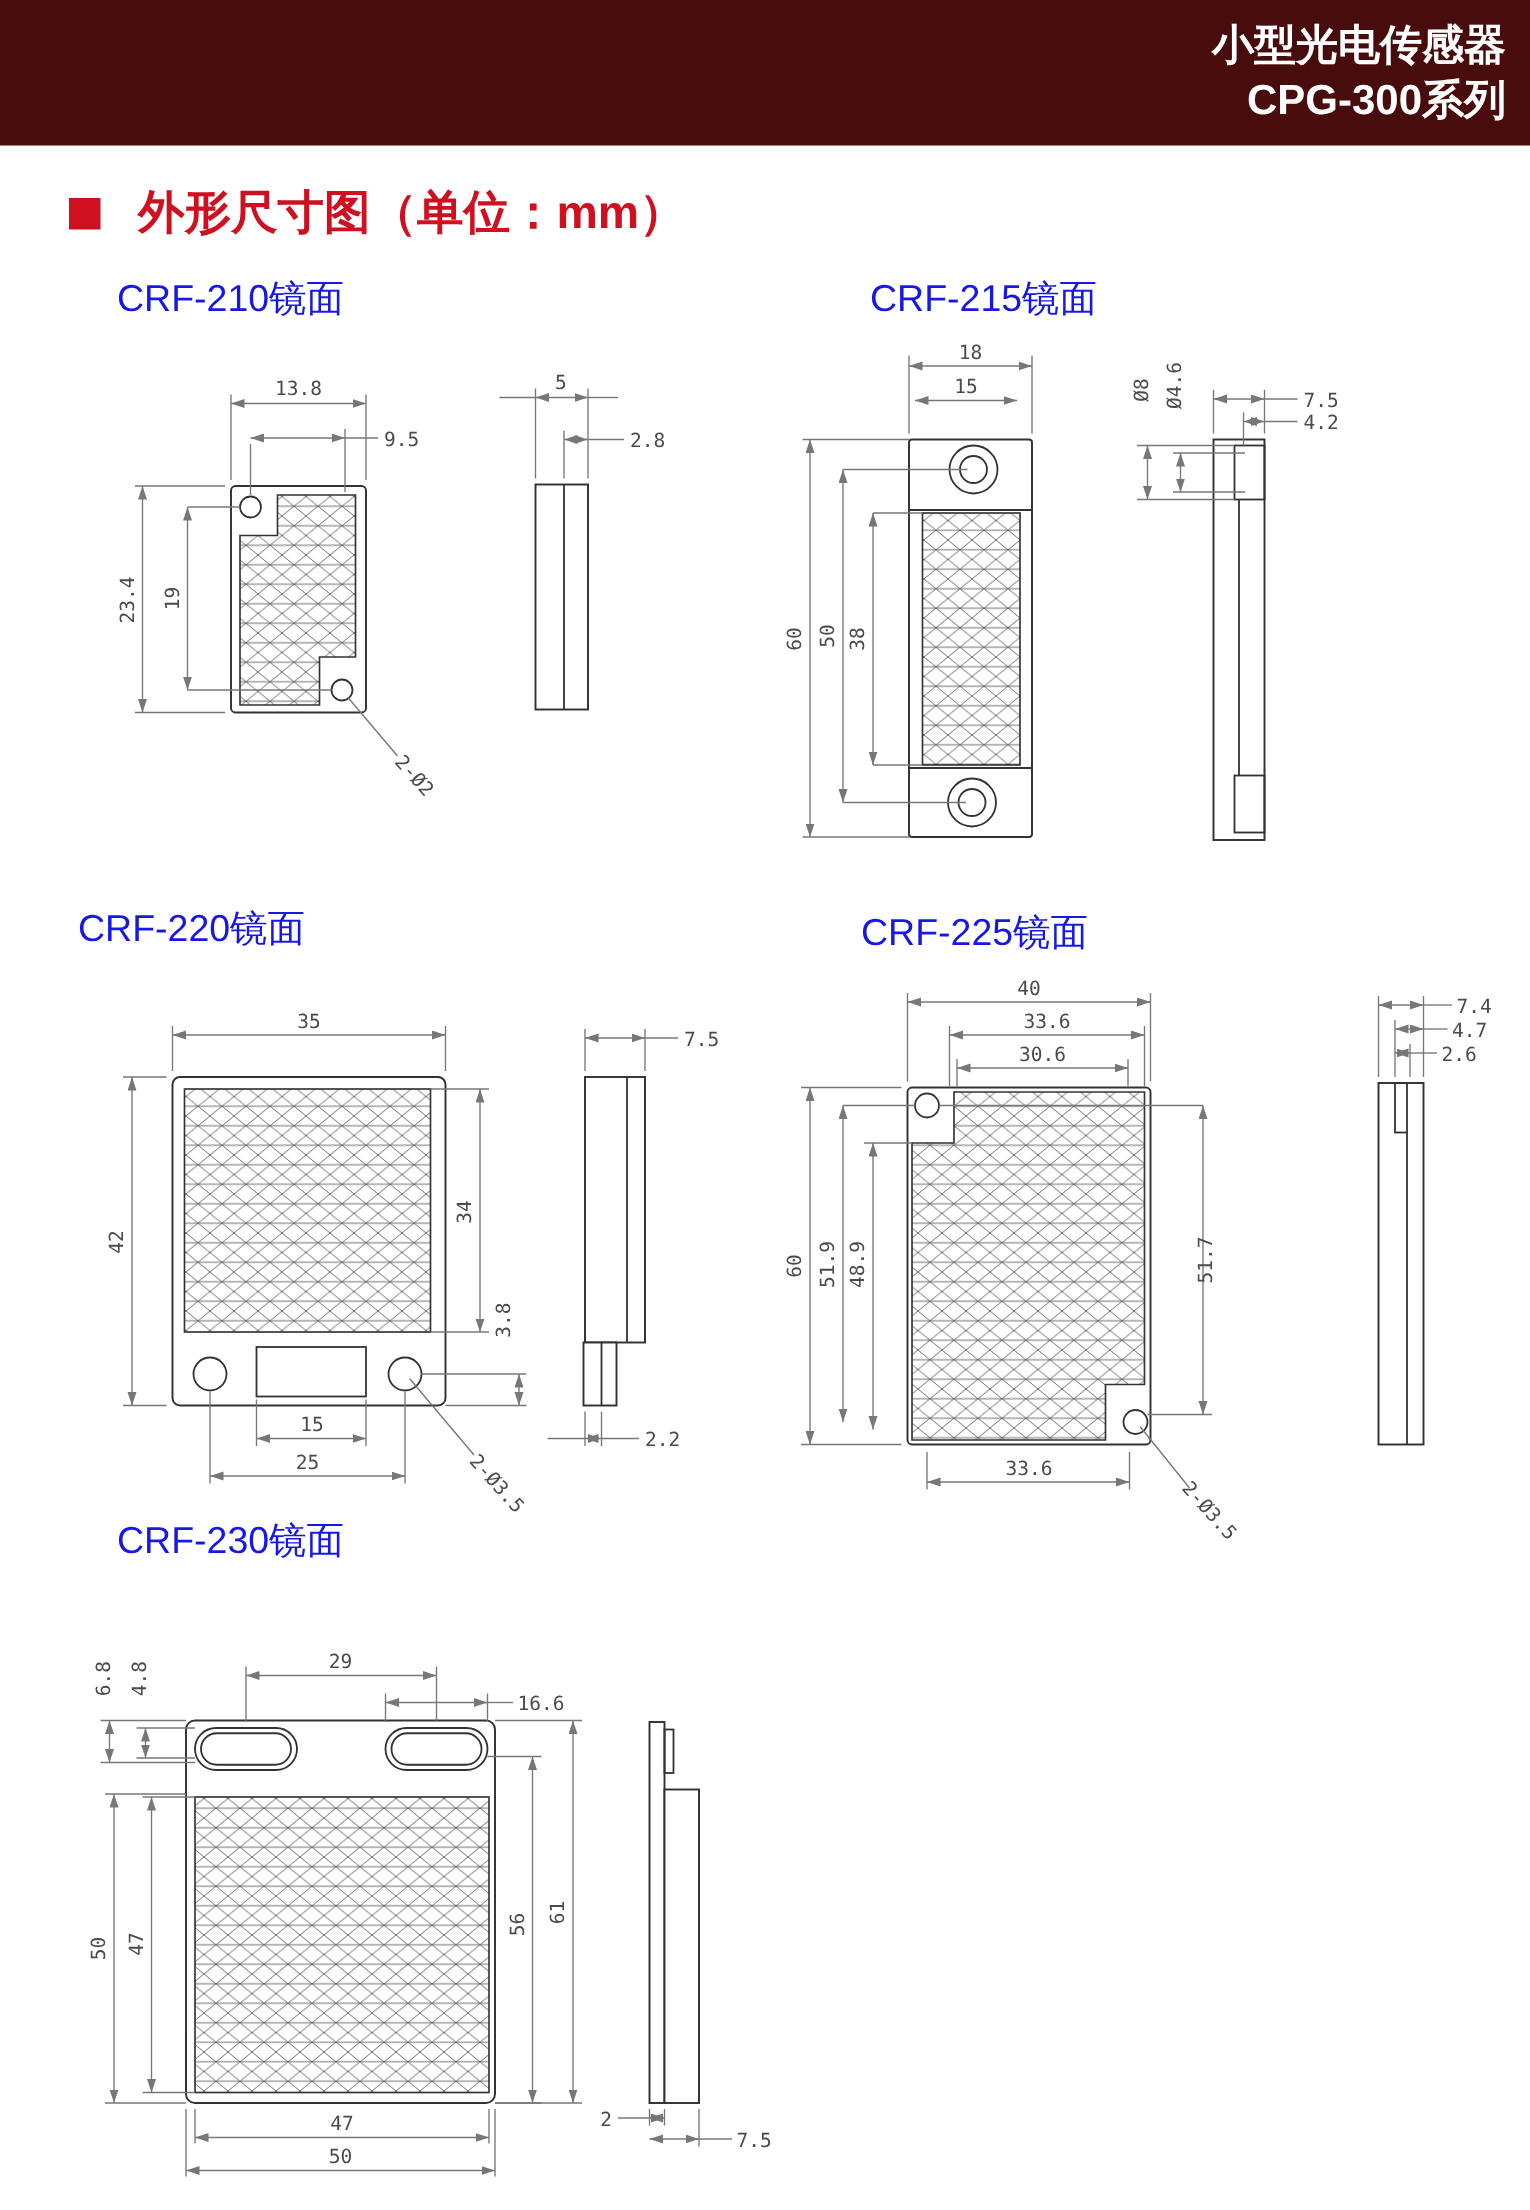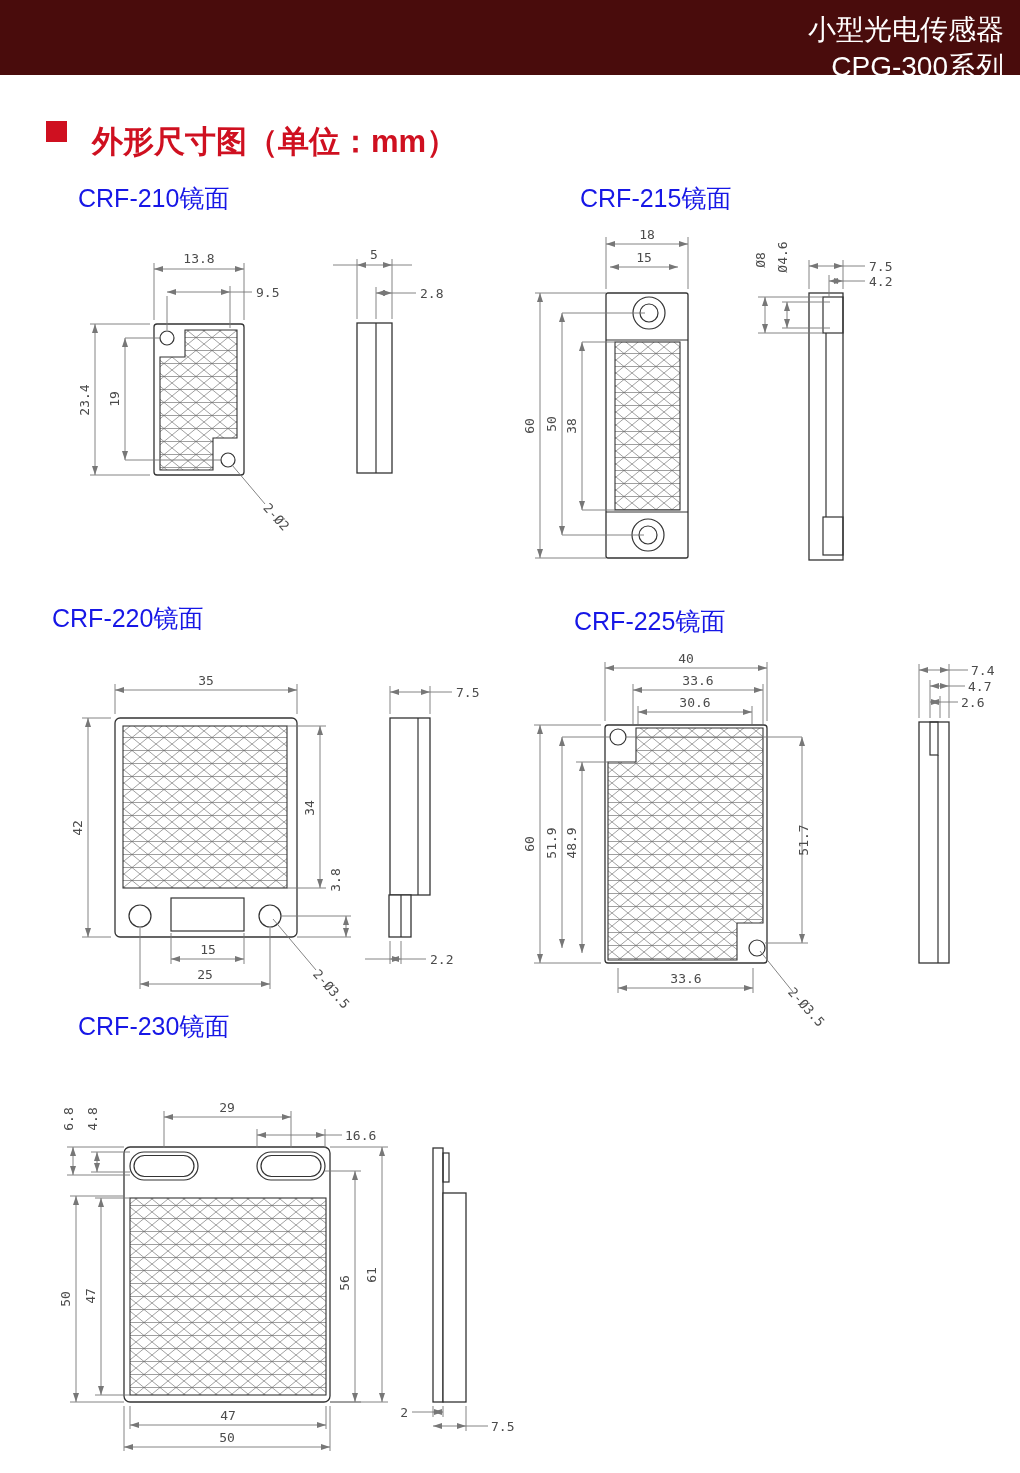--- a/index.html
+++ b/index.html
@@ -3,24 +3,24 @@
 <meta charset="utf-8">
 <style>
   :root{
     --header-bg:#490c0c; --header-fg:#ffffff; --title-red:#cf1020;
     --model-blue:#1717e6; --draw-line:#333333; --dim-line:#777777; --dim-text:#4b4b4b;
   }
   *{margin:0;padding:0;box-sizing:border-box}
   html,body{background:#ffffff}
   body{font-family:"Liberation Sans",sans-serif}
   .page{position:relative;width:1020px;height:1473px;background:#fff;overflow:hidden}
-  .header{position:absolute;left:0;top:0;width:1020px;height:75px;background:var(--header-bg);
+  .header{position:absolute;left:0;top:0;width:1020px;height:97px;background:var(--header-bg);
           color:var(--header-fg);text-align:right;padding:11px 16px 0 0;
-          font-weight:normal;font-size:28px;line-height:37px}
-  .page-title{position:absolute;left:46px;top:121px;display:flex;gap:25px;
+          font-weight:bold;font-size:28px;line-height:37px}
+  .page-title{position:absolute;left:46px;top:121px;display:flex;align-items:center;gap:25px;
           color:var(--title-red);font-weight:bold;font-size:31px}
   .bullet{width:21px;height:21px;background:var(--title-red);flex:0 0 auto}
   .model-title{position:absolute;color:var(--model-blue);font-weight:normal;font-size:25px;white-space:nowrap}
   svg.drawing{position:absolute;overflow:visible}
   .ol{fill:none;stroke:var(--draw-line);stroke-width:1.2}
   .bd{fill:#ffffff;stroke:var(--draw-line);stroke-width:1.3}
   .xh{fill:url(#hatch);stroke:var(--draw-line);stroke-width:1.1}
   .dm{stroke:var(--dim-line);stroke-width:0.9;fill:none}
   text.dl{fill:var(--dim-text);font:13px "DejaVu Sans Mono",monospace;text-anchor:middle}
   text.dl.st{text-anchor:start}

